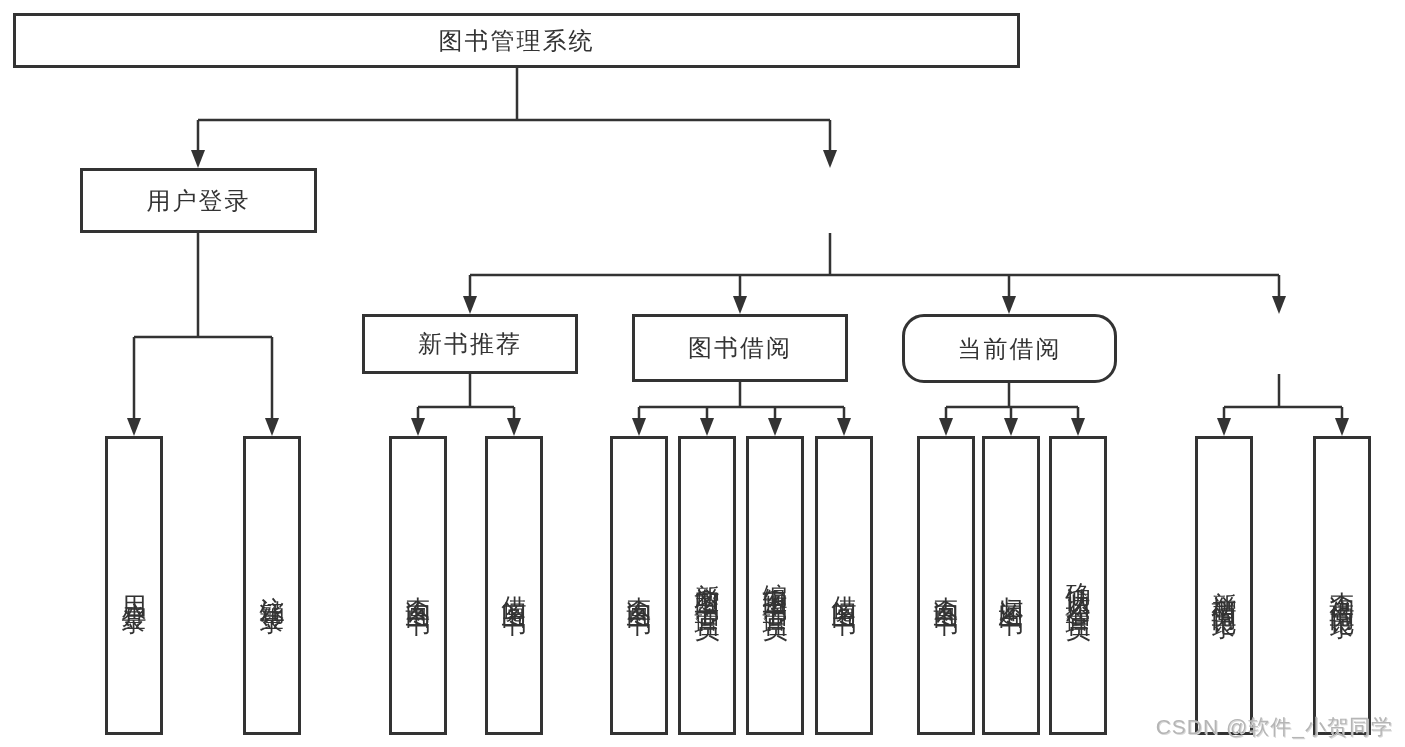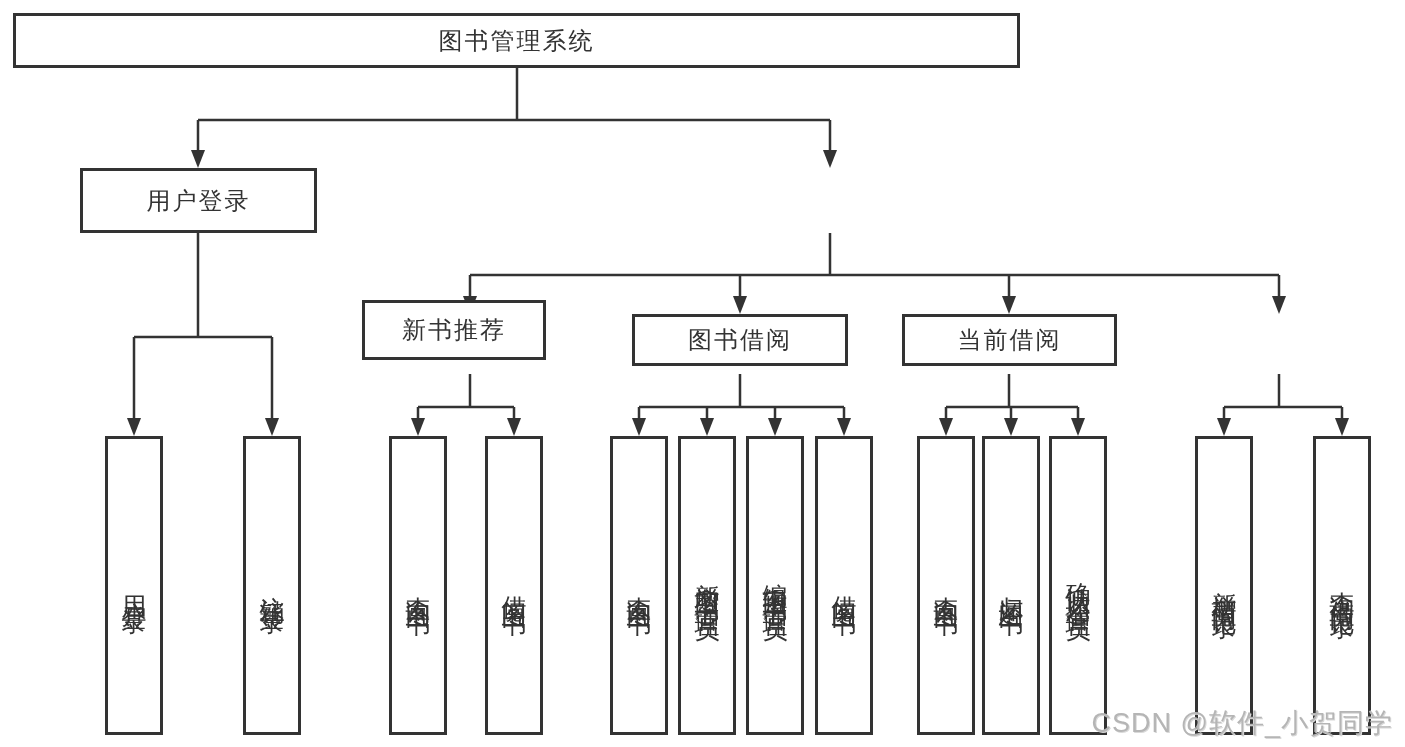--- a/index.html
+++ b/index.html
@@ -11,21 +11,21 @@
   .box{
     position:absolute;background:#ffffff;border:3px solid #333333;box-sizing:border-box;
     display:flex;align-items:center;justify-content:center;color:#333333;
   }
   .h{font-size:24px;letter-spacing:2px;white-space:nowrap;}
   .leaf{
     writing-mode:vertical-rl;text-orientation:mixed;
     font-size:25px;letter-spacing:5px;line-height:1;white-space:nowrap;
   }
   .watermark{
-    position:absolute;right:12px;bottom:6px;font-size:27px;color:#b5b5b5;
+    position:absolute;right:12px;bottom:6px;font-size:21px;color:#b5b5b5;
     letter-spacing:1px;white-space:nowrap;
     text-shadow:1px 1px 0 #d9d9d9;
   }
 </style>
 </head>
 <body>
 
 <div id="stage">
 
   <svg class="connectors" viewBox="0 0 1405 747" xmlns="http://www.w3.org/2000/svg">
@@ -65,23 +65,23 @@
       <polygon points="1071,418 1085,418 1078,436"></polygon>
       <polygon points="1217,418 1231,418 1224,436"></polygon>
       <polygon points="1335,418 1349,418 1342,436"></polygon>
     </g>
   </svg>
 
   <div class="box h" style="left:13px;top:13px;width:1007px;height:55px;">图书管理系统</div>
 
   <div class="box h" style="left:80px;top:168px;width:237px;height:65px;">用户登录</div>
 
-  <div class="box h" style="left:362px;top:300px;width:184px;height:60px;">新书推荐</div>
-  <div class="box h" style="left:632px;top:314px;width:216px;height:52px;">图书借阅</div>
-  <div class="box h" style="left:902px;top:314px;width:215px;height:52px;">当前借阅</div>
+  <div class="box h" style="left:362px;top:314px;width:216px;height:60px;">新书推荐</div>
+  <div class="box h" style="left:632px;top:314px;width:216px;height:68px;">图书借阅</div>
+  <div class="box h" style="left:902px;top:314px;width:215px;height:69px;border-radius:22px;">当前借阅</div>
 
   <div class="box leaf" style="left:105px;top:436px;width:58px;height:299px;">用户登录</div>
   <div class="box leaf" style="left:243px;top:436px;width:58px;height:299px;">注销登录</div>
 
   <div class="box leaf" style="left:389px;top:436px;width:58px;height:299px;">查询图书</div>
   <div class="box leaf" style="left:485px;top:436px;width:58px;height:299px;">借阅图书</div>
 
   <div class="box leaf" style="left:610px;top:436px;width:58px;height:299px;">查询图书</div>
   <div class="box leaf" style="left:678px;top:436px;width:58px;height:299px;">新增图书（管理员）</div>
   <div class="box leaf" style="left:746px;top:436px;width:58px;height:299px;">编辑图书（管理员）</div>

